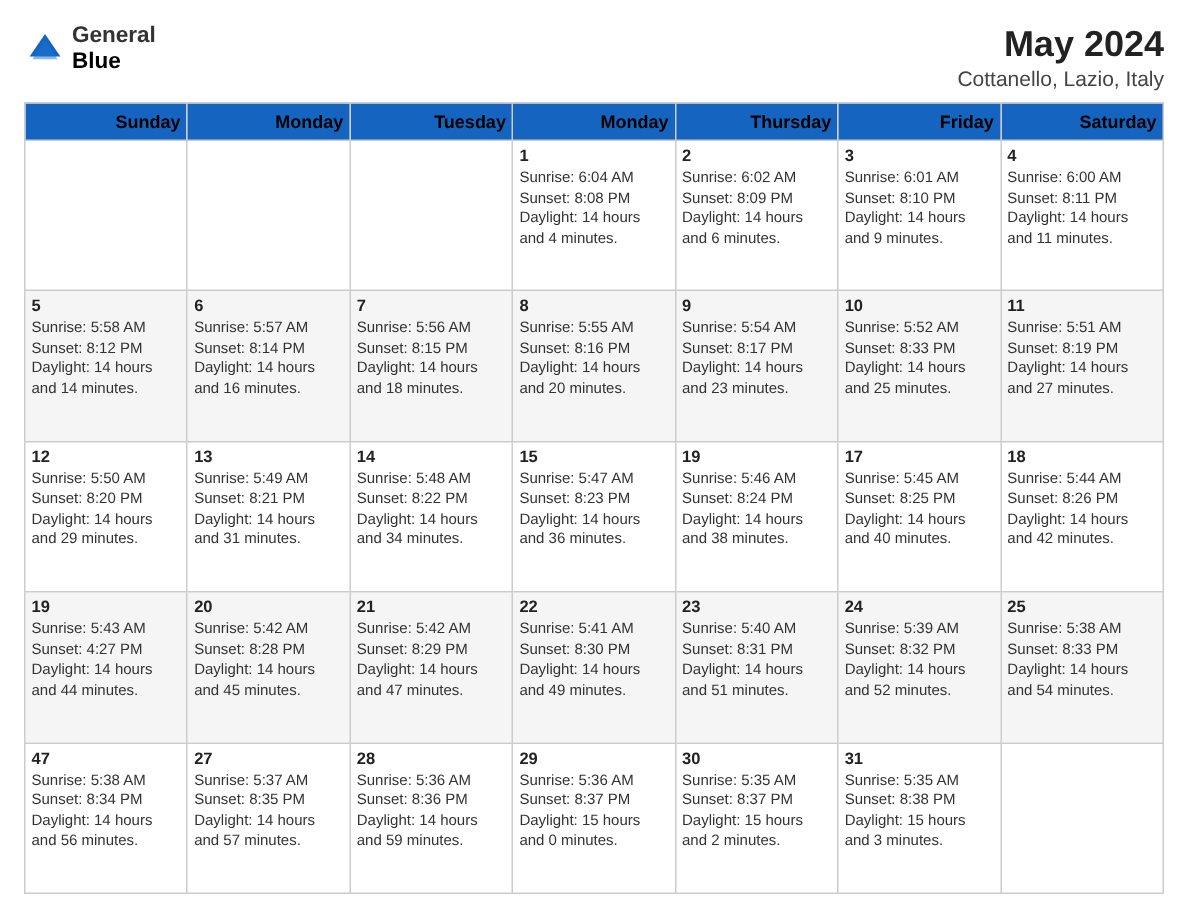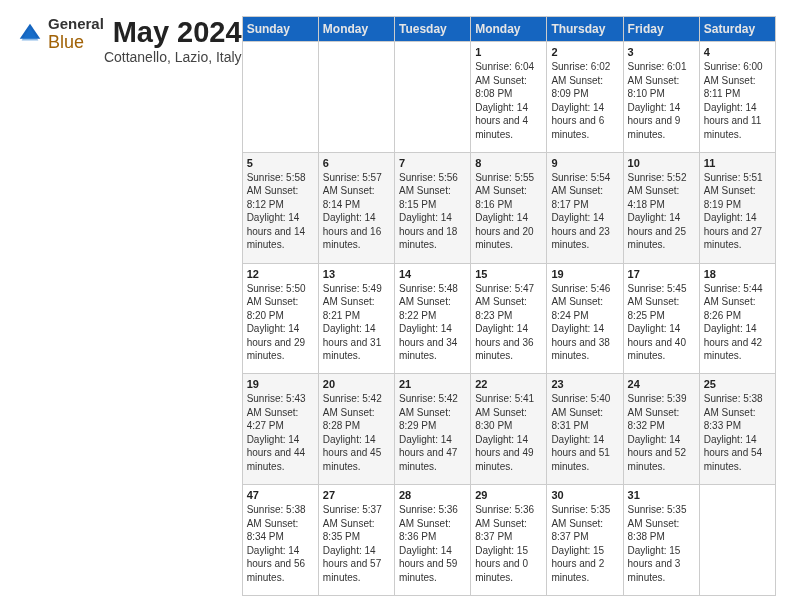--- a/index.html
+++ b/index.html
@@ -8,21 +8,21 @@
       height: 612px;
       font-family: Arial, sans-serif;
       background: #fff;
       overflow: hidden;
     }
     .page {
       width: 792px;
       height: 612px;
       padding: 16px;
       display: flex;
-      flex-direction: row;
+      flex-direction: column;
     }
     .header {
       display: flex;
       justify-content: space-between;
       align-items: flex-start;
       margin-bottom: 8px;
     }
     .logo {
       display: flex;
       align-items: center;
@@ -32,53 +32,53 @@
       display: flex;
       flex-direction: column;
       line-height: 1.1;
     }
     .logo-general {
       font-size: 15px;
       font-weight: bold;
       color: #333;
     }
     .logo-blue {
-      font-size: 18px;
-      font-weight: normal;
-      color: #a16207;
+      font-size: 15px;
+      font-weight: bold;
+      color: #000000;
     }
     .logo-icon {
       width: 28px;
       height: 28px;
     }
     .title-block {
       text-align: right;
     }
     .main-title {
-      font-size: 29px;
+      font-size: 24px;
       font-weight: bold;
       color: #222;
     }
     .subtitle {
       font-size: 14px;
       color: #444;
     }
     .calendar {
       flex: 1;
       border-collapse: collapse;
       width: 100%;
       table-layout: fixed;
     }
     .calendar th {
       background: #1565c0;
-      color: #e5e5e5;
+      color: #000000;
       font-size: 12px;
       font-weight: bold;
       padding: 5px 4px;
-      text-align: left;
+      text-align: right;
       border: 1px solid #ccc;
     }
     .calendar td {
       border: 1px solid #ccc;
       vertical-align: top;
       padding: 4px 4px;
       font-size: 10.5px;
       color: #222;
       background: #fff;
     }
@@ -202,21 +202,21 @@
           <td>
             <span class="day-num">9</span>
             <div class="day-info">Sunrise: 5:54 AM
 Sunset: 8:17 PM
 Daylight: 14 hours
 and 23 minutes.</div>
           </td>
           <td>
             <span class="day-num">10</span>
             <div class="day-info">Sunrise: 5:52 AM
-Sunset: 4:18 PM
+Sunset: 8:33 PM
 Daylight: 14 hours
 and 25 minutes.</div>
           </td>
           <td>
             <span class="day-num">11</span>
             <div class="day-info">Sunrise: 5:51 AM
 Sunset: 8:19 PM
 Daylight: 14 hours
 and 27 minutes.</div>
           </td>

